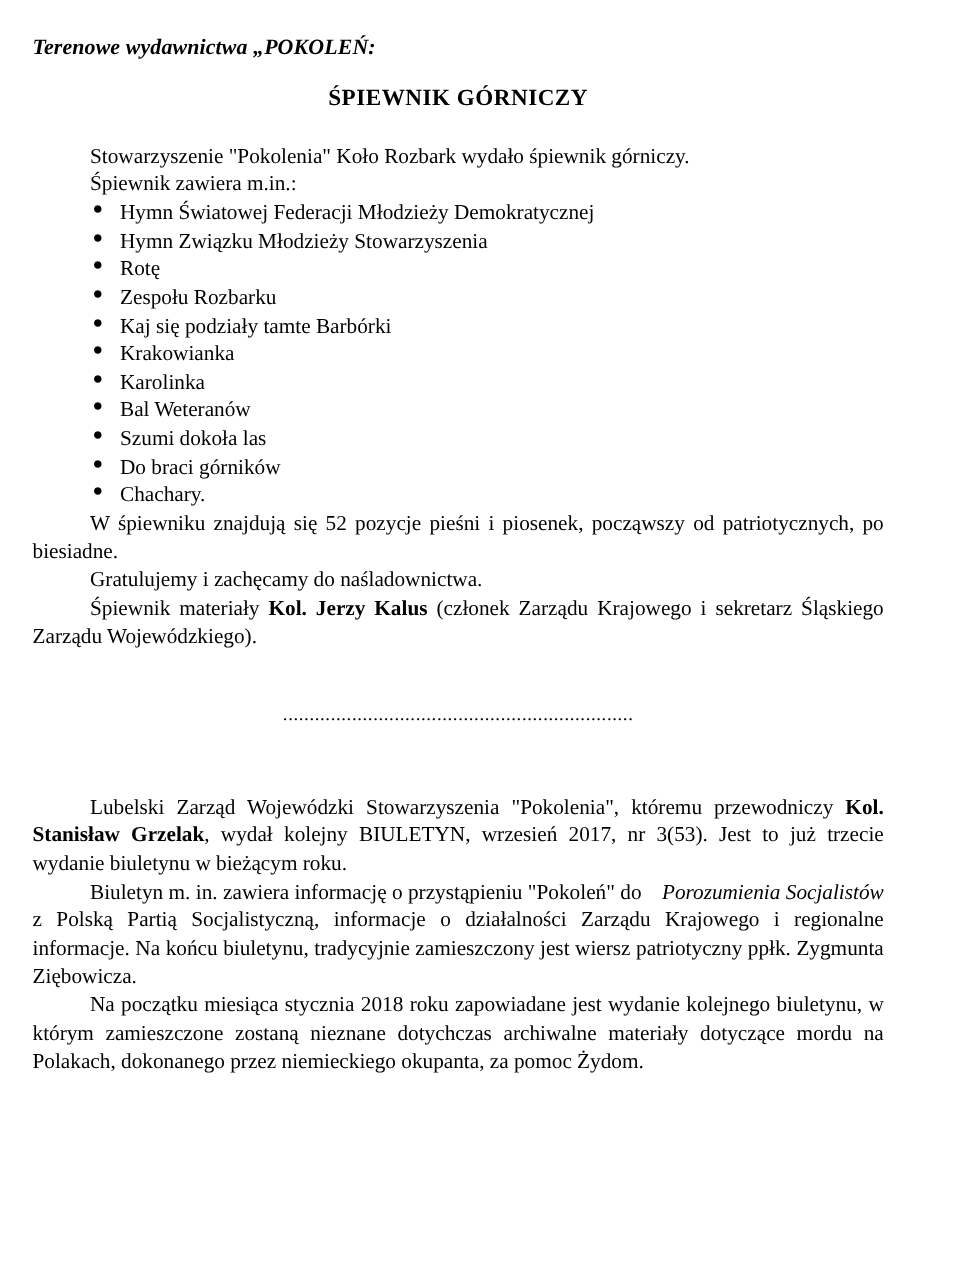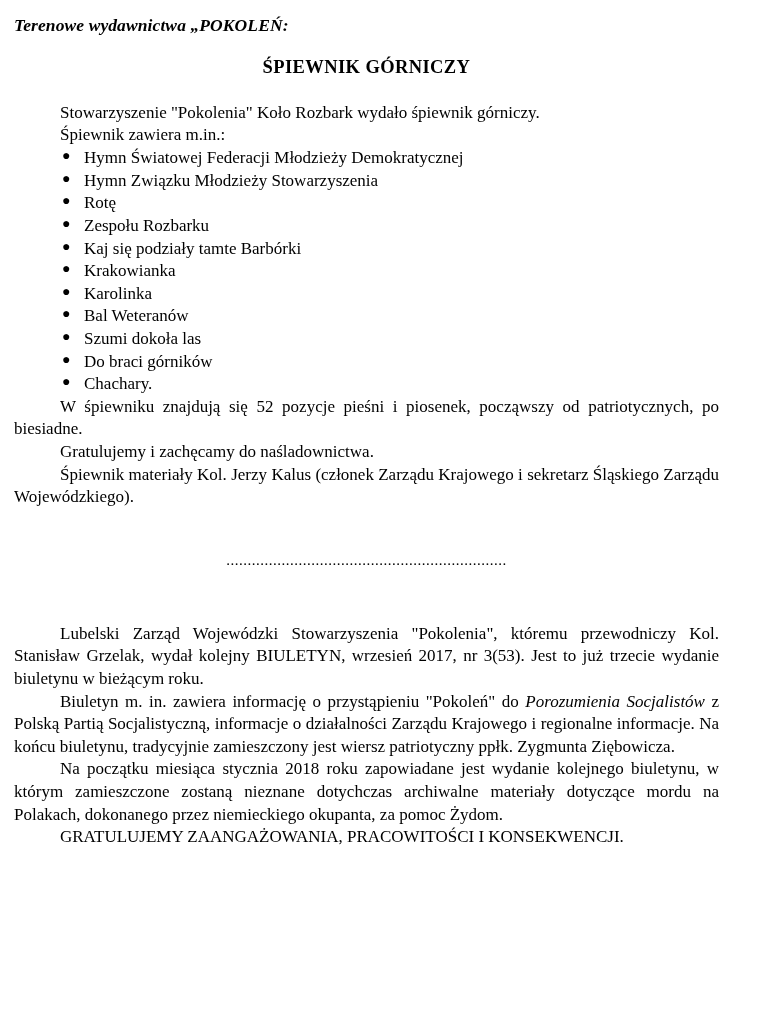--- a/index.html
+++ b/index.html
@@ -13,21 +13,21 @@
     font-family: "Liberation Serif", serif;
     color: #000000;
     font-size: 17px;
     line-height: 1.33;
     overflow: hidden;
   }
   .page {
     position: relative;
     width: 741px;
     height: 1015px;
-    padding: 0;
+    padding: 12px;
     box-sizing: border-box;
   }
   .inner {
     padding: 14px 22px 0 14px;
   }
   .header-line {
     font-style: italic;
     font-weight: bold;
     font-size: 17.5px;
     margin: 0 0 18px 0;
@@ -72,22 +72,22 @@
     font-size: 15px;
     color: #000;
   }
   .section-two {
     margin-top: 6px;
   }
   .section-two p {
     margin: 0;
     text-align: justify;
   }
-  b.name { font-weight: normal; }
-  i.em { font-style: italic; }
+  b.name { font-weight: bold; }
+  i.em { font-style: italic; margin-left: 12px; }
   .final-line {
     margin-top: 0;
     text-indent: 46px;
   }
 </style>
 </head>
 <body>
 
 <div class="page">
   <div class="inner">
@@ -116,17 +116,16 @@
     <p class="body-para indent">W śpiewniku znajdują się 52 pozycje pieśni i piosenek, począwszy od patriotycznych, po biesiadne.</p>
     <p class="body-para indent">Gratulujemy i zachęcamy do naśladownictwa.</p>
     <p class="body-para indent"><span>Śpiewnik materiały </span><b class="name">Kol. Jerzy Kalus</b><span> (członek Zarządu Krajowego i sekretarz Śląskiego Zarządu Wojewódzkiego).</span></p>
 
     <div class="divider-row">..................................................................</div>
 
     <div class="section-two">
       <p class="indent"><span>Lubelski Zarząd Wojewódzki Stowarzyszenia "Pokolenia", któremu przewodniczy </span><b class="name">Kol. Stanisław Grzelak</b><span>, wydał kolejny BIULETYN, wrzesień 2017, nr 3(53). Jest to już trzecie wydanie biuletynu w bieżącym roku.</span></p>
       <p class="indent"><span>Biuletyn m. in. zawiera informację o przystąpieniu "Pokoleń" do </span><i class="em">Porozumienia Socjalistów</i><span> z Polską Partią Socjalistyczną, informacje o działalności Zarządu Krajowego i regionalne informacje. Na końcu biuletynu, tradycyjnie zamieszczony jest wiersz patriotyczny ppłk. Zygmunta Ziębowicza.</span></p>
       <p class="indent">Na początku miesiąca stycznia 2018 roku zapowiadane jest wydanie kolejnego biuletynu, w którym zamieszczone zostaną nieznane dotychczas archiwalne materiały dotyczące mordu na Polakach, dokonanego przez niemieckiego okupanta, za pomoc Żydom.</p>
-      <p class="final-line">GRATULUJEMY ZAANGAŻOWANIA, PRACOWITOŚCI I KONSEKWENCJI.</p>
     </div>
 
   </div>
 </div>
 
 </body></html>

